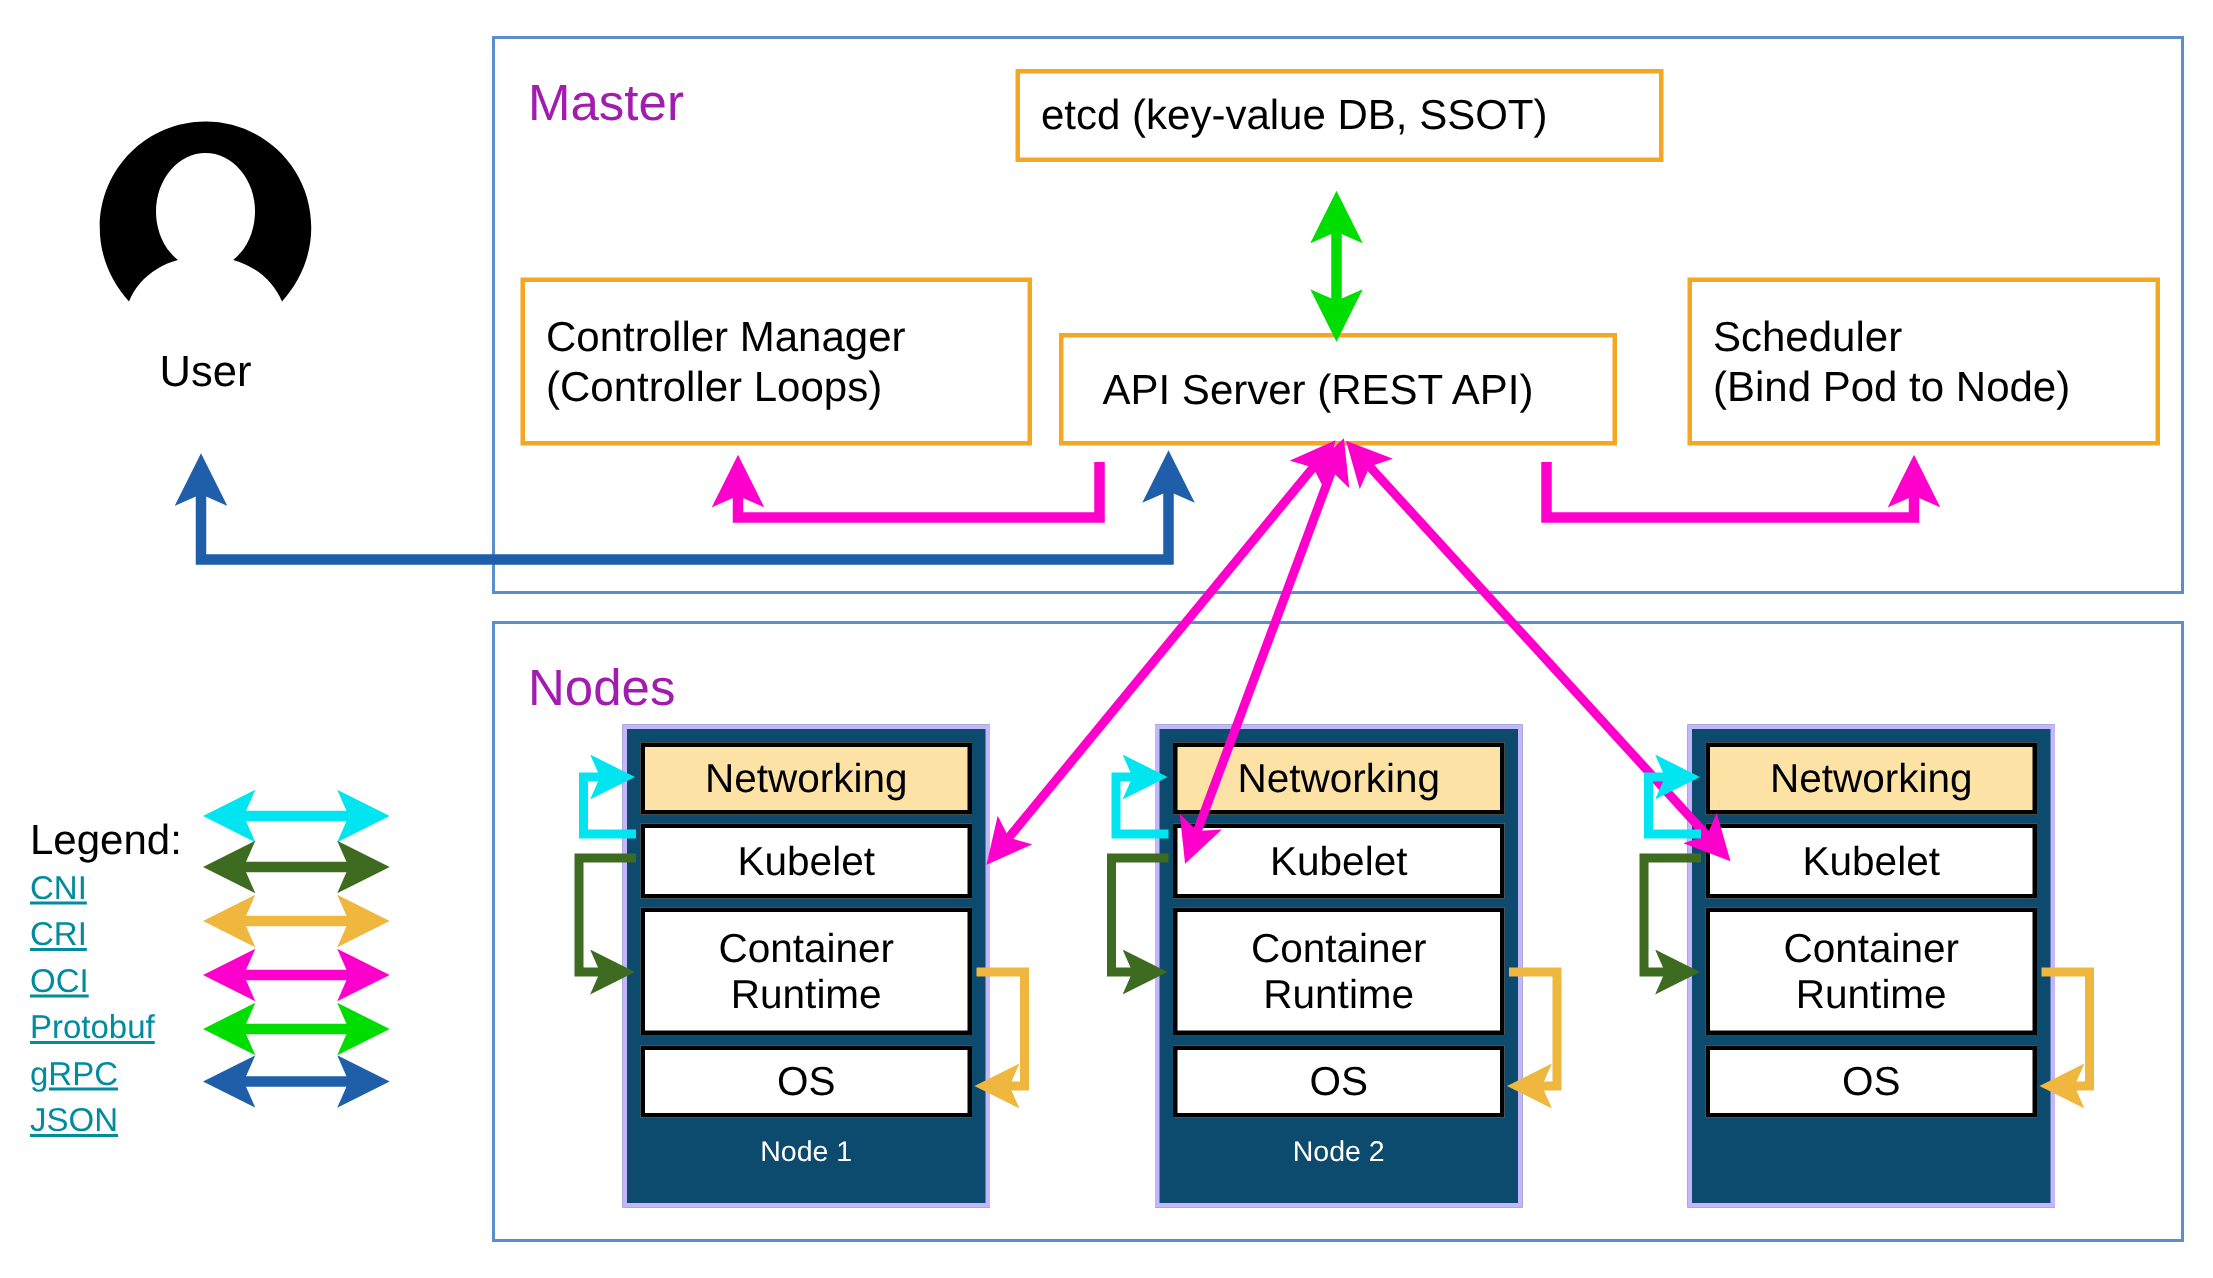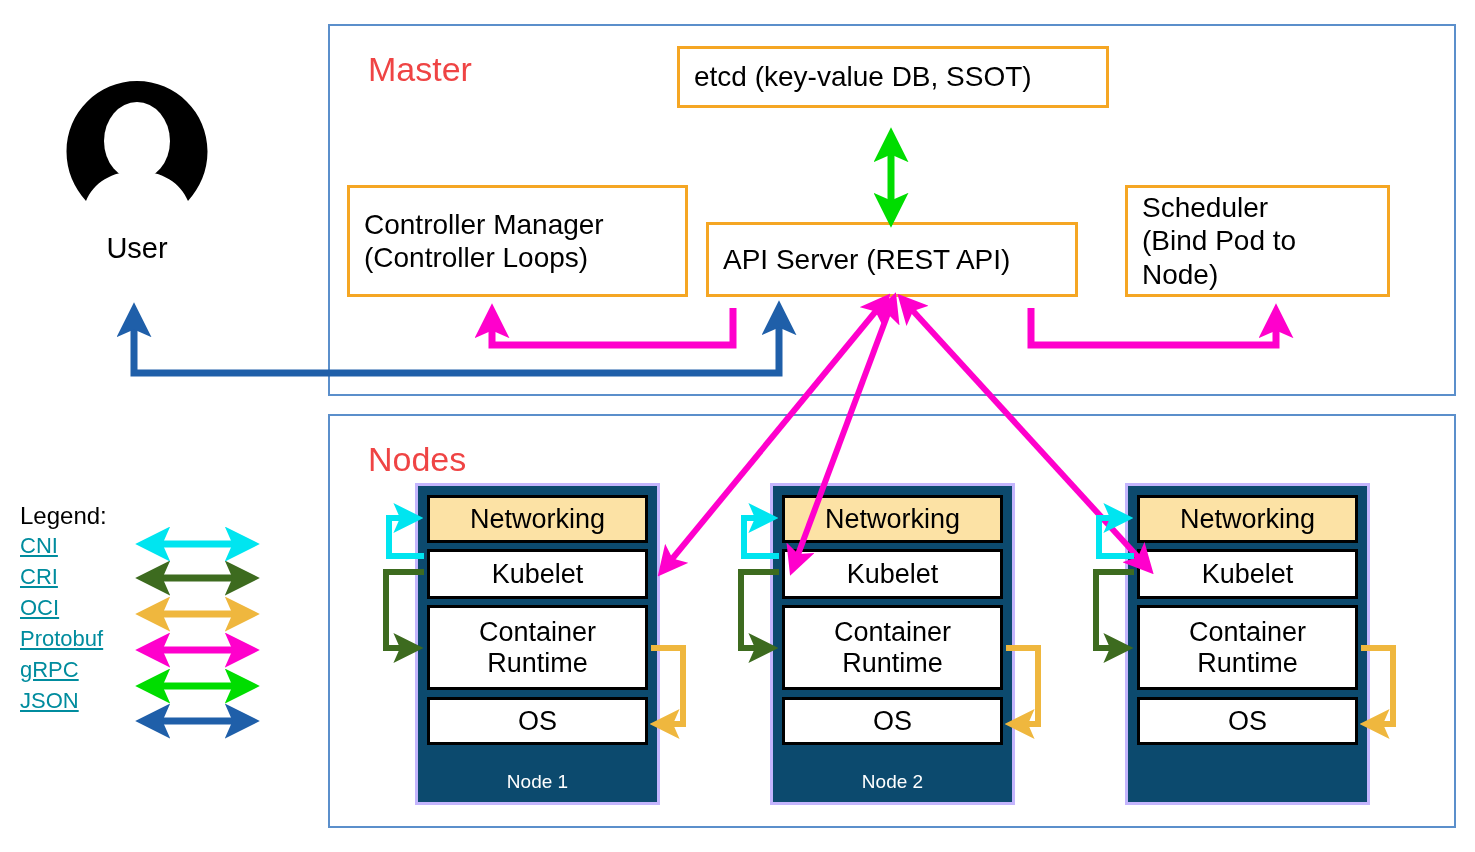--- a/index.html
+++ b/index.html
@@ -28,24 +28,23 @@
   .group-box {
     position: absolute;
     border: 2px solid #5B8FCB;
     background: transparent;
     box-sizing: border-box;
     z-index: 1;
   }
   .group-title {
     position: absolute;
     font-size: 34px;
-    color: #ef4444;
+    color: #a21caf;
     white-space: nowrap;
     z-index: 2;
-    margin-left: 16px;
   }
 
   
   .mbox {
     position: absolute;
     border: 3px solid #F5A623;
     background: #ffffff;
     box-sizing: border-box;
     display: flex;
     align-items: center;
@@ -85,21 +84,20 @@
     line-height: 1.12;
     text-align: center;
   }
   .node-layer.networking { background: #FCE2A5; }
   .node-caption {
     position: absolute;
     left: 0; right: 0;
     text-align: center;
     font-size: 19px;
     color: #ffffff;
-    margin-top: 13px;
   }
 
   
   #user-figure {
     position: absolute;
     z-index: 3;
   }
   #user-label {
     position: absolute;
     font-size: 29px;
@@ -108,24 +106,25 @@
     width: 160px;
     z-index: 3;
   }
 
   
   #legend {
     position: absolute;
     z-index: 4;
   }
   #legend-title {
-    font-size: 24px;
+    font-size: 28px;
     color: #000000;
     margin-bottom: 2px;
     line-height: 1.05;
+    margin-top: 42px;
   }
   .legend-row {
     display: flex;
     align-items: center;
     height: 31px;
   }
   .legend-name {
     font-size: 22px;
     color: #008C9E;
     text-decoration: underline;
@@ -253,25 +252,25 @@
 
   <div class="mbox" style="left:677px; top:46px; width:432px; height:62px;">
     <div class="label">etcd (key-value DB, SSOT)</div>
   </div>
 
   <div class="mbox" style="left:347px; top:185px; width:341px; height:112px;">
     <div class="label">Controller Manager
 (Controller Loops)</div>
   </div>
 
-  <div class="mbox" style="left:706px; top:222px; width:372px; height:75px;">
+  <div class="mbox" style="left:706px; top:222px; width:372px; height:75px;padding-left:12px;">
     <div class="label">API Server (REST API)</div>
   </div>
 
-  <div class="mbox" style="left:1125px; top:185px; width:265px; height:112px;">
+  <div class="mbox" style="left:1125px; top:185px; width:315px; height:112px;">
     <div class="label">Scheduler
 (Bind Pod to Node)</div>
   </div>
 
   <div class="group-box" style="left:328px; top:414px; width:1128px; height:414px;"></div>
   <div class="group-title" style="left:352px; top:440px;">Nodes</div>
 
   <div class="node-card" style="left:415px; top:483px; width:245px; height:322px;">
     <div class="node-layer networking" style="top:9px; height:48px;">Networking</div>
     <div class="node-layer" style="top:63px; height:50px;">Kubelet</div>

